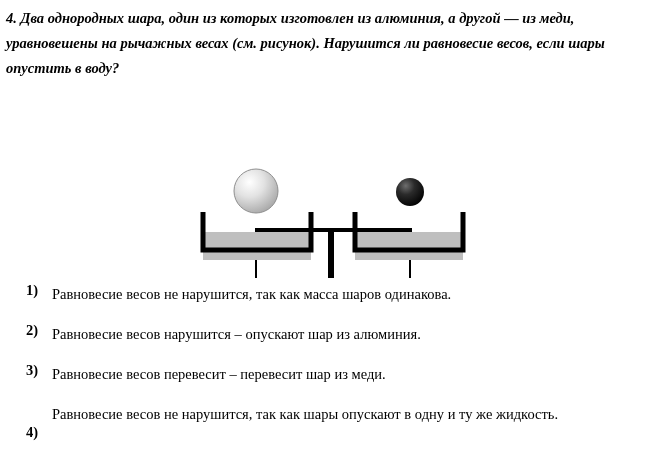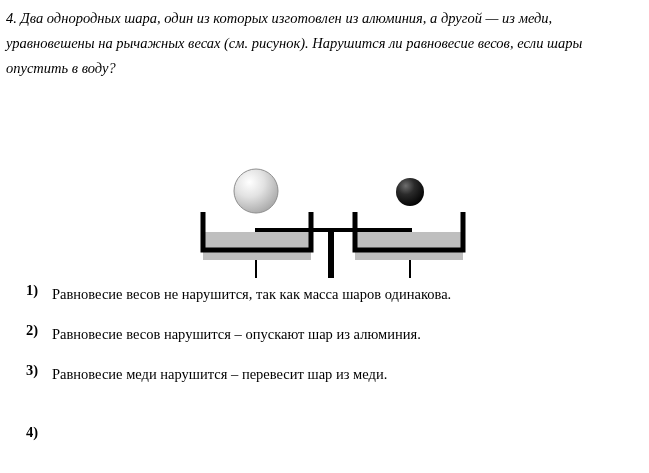--- a/index.html
+++ b/index.html
@@ -14,21 +14,21 @@
     color: #000000;
     position: relative;
     overflow: hidden;
   }
   .question {
     position: absolute;
     left: 6px;
     top: 6px;
     width: 630px;
     font-style: italic;
-    font-weight: normal;
+    font-weight: bold;
     font-size: 14.5px;
     line-height: 25px;
   }
   .figure {
     position: absolute;
     left: 0;
     top: 108px;
     width: 649px;
     height: 170px;
   }
@@ -112,18 +112,19 @@
   <div class="answer-row">
     <div class="answer-num">1)</div>
     <div class="answer-text">Равновесие весов не нарушится, так как масса шаров одинакова.</div>
   </div>
   <div class="answer-row">
     <div class="answer-num">2)</div>
     <div class="answer-text">Равновесие весов нарушится – опускают шар из алюминия.</div>
   </div>
   <div class="answer-row">
     <div class="answer-num">3)</div>
-    <div class="answer-text">Равновесие меди нарушится – перевесит шар из меди.</div>
+    <div class="answer-text">Равновесие весов перевесит – перевесит шар из меди.</div>
   </div>
   <div class="answer-row two-line">
     <div class="answer-num">4)</div>
+    <div class="answer-text">Равновесие весов не нарушится, так как шары опускают в одну и ту же жидкость.</div>
   </div>
 </div>
 
 </body></html>

